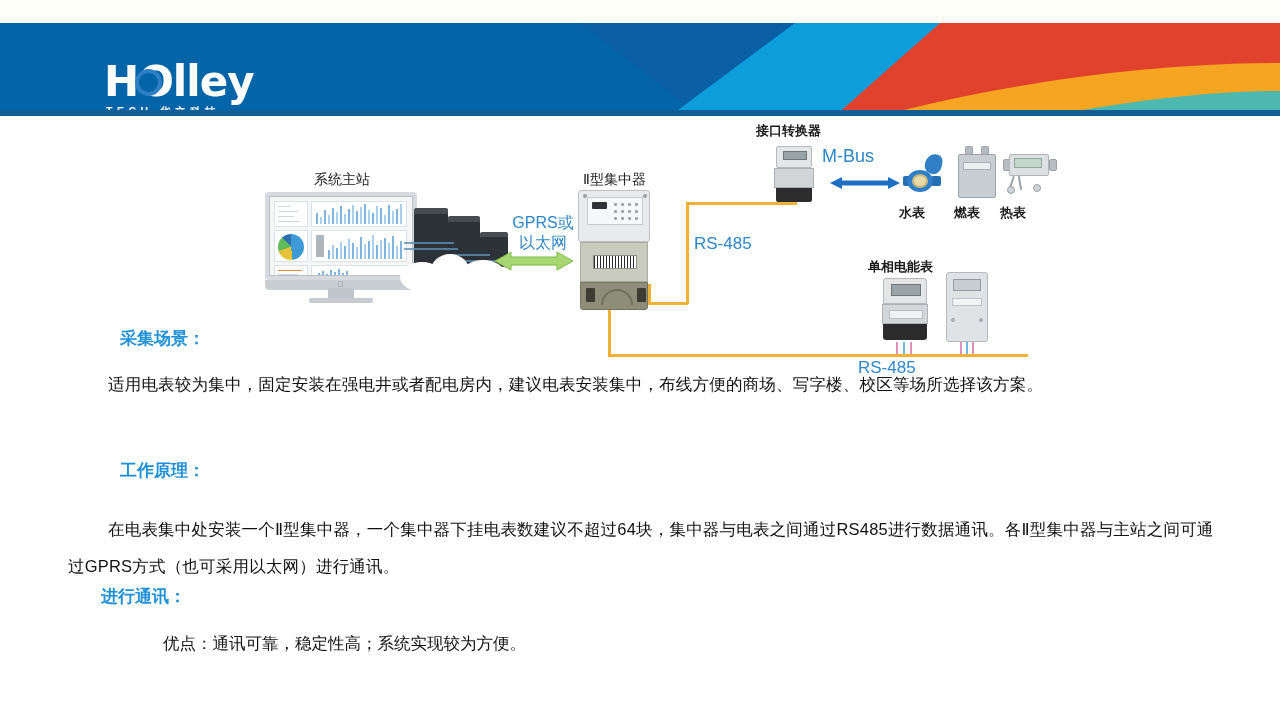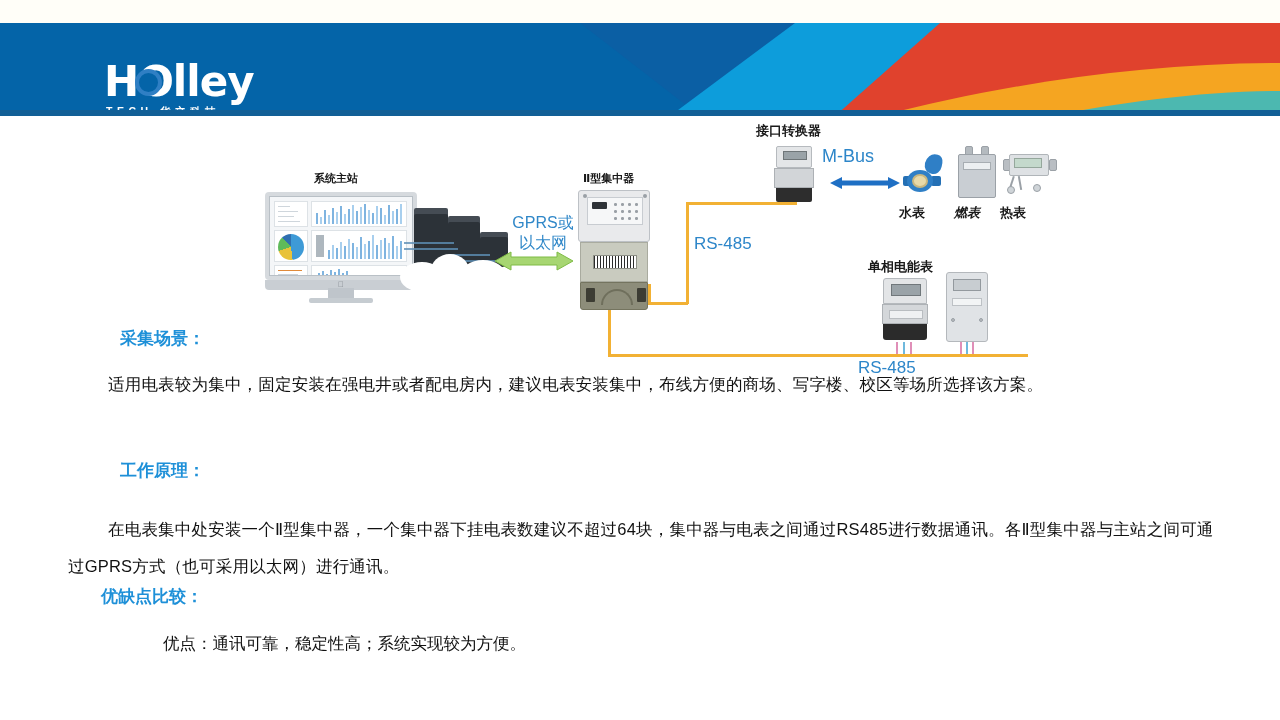--- a/index.html
+++ b/index.html
@@ -38,22 +38,22 @@
   }
   .header-title {
     position:absolute; left:290px; top:44px;
     font-size:35px; color:#ffffff; font-weight:400;
     letter-spacing:2px; white-space:nowrap;
   }
 
   
   .diagram { position:absolute; left:0; top:116px; width:1280px; height:260px; }
   .dlabel {
-    position:absolute; font-size:11px; color:#1a1a1a;
-    font-weight:bold; white-space:nowrap;
+    position:absolute; font-size:14px; color:#1a1a1a;
+    font-weight:normal; white-space:nowrap;
   }
   .dlabel-sm { position:absolute; font-size:13px; color:#1a1a1a; font-weight:bold; white-space:nowrap; }
   .blue-label {
     position:absolute; font-size:16px; color:#2f87c8;
     white-space:nowrap; line-height:20px;
   }
   .blue-label-b { position:absolute; font-size:17px; color:#2d86c9; white-space:nowrap; font-weight:500; }
 
   
   .monitor { position:absolute; left:265px; top:76px; width:152px; height:112px; }
@@ -347,21 +347,21 @@
       <div class="wm-face"></div>
     </div>
     <div class="dlabel-sm" style="left:899px; top:88px;">水表</div>
 
     <div class="gmeter">
       <div class="gm-cap" style="left:7px;"></div>
       <div class="gm-cap" style="left:23px;"></div>
       <div class="gm-body"></div>
       <div class="gm-win"></div>
     </div>
-    <div class="dlabel-sm" style="left:954px; top:88px;font-style:italic;">燃表</div>
+    <div class="dlabel-sm" style="left:954px; top:88px;">燃表</div>
 
     <div class="hmeter">
       <div class="hm-flange" style="left:0px;"></div>
       <div class="hm-flange" style="left:46px;"></div>
       <div class="hm-body"></div>
       <div class="hm-scr"></div>
       <div class="hm-probe" style="left:8px;  top:26px; width:2px; height:12px; transform:rotate(18deg);"></div>
       <div class="hm-probe" style="left:16px; top:26px; width:2px; height:14px; transform:rotate(-10deg);"></div>
       <div class="hm-tip" style="left:4px;  top:36px;"></div>
       <div class="hm-tip" style="left:30px; top:34px;"></div>
@@ -403,16 +403,16 @@
 
     <div class="blue-label-b" style="left:858px; top:242px;">RS-485</div>
   </div>
 
   <div class="section-head" style="left:120px; top:327px;text-align:right;">采集场景：</div>
   <div class="para" style="left:68px; top:366px; width:1145px; text-indent:40px;">适用电表较为集中，固定安装在强电井或者配电房内，建议电表安装集中，布线方便的商场、写字楼、校区等场所选择该方案。</div>
 
   <div class="section-head" style="left:120px; top:459px;">工作原理：</div>
   <div class="para" style="left:68px; top:511px; width:1152px; text-indent:40px;">在电表集中处安装一个Ⅱ型集中器，一个集中器下挂电表数建议不超过64块，集中器与电表之间通过RS485进行数据通讯。各Ⅱ型集中器与主站之间可通过GPRS方式（也可采用以太网）进行通讯。</div>
 
-  <div class="section-head" style="left:101px; top:585px;">优缺点比较：</div>
+  <div class="section-head" style="left:101px; top:585px;">进行通讯：</div>
   <div class="bullet" style="left:163px; top:633px;">优点：通讯可靠，稳定性高；系统实现较为方便。</div>
 
 </div>
 
 </body></html>

